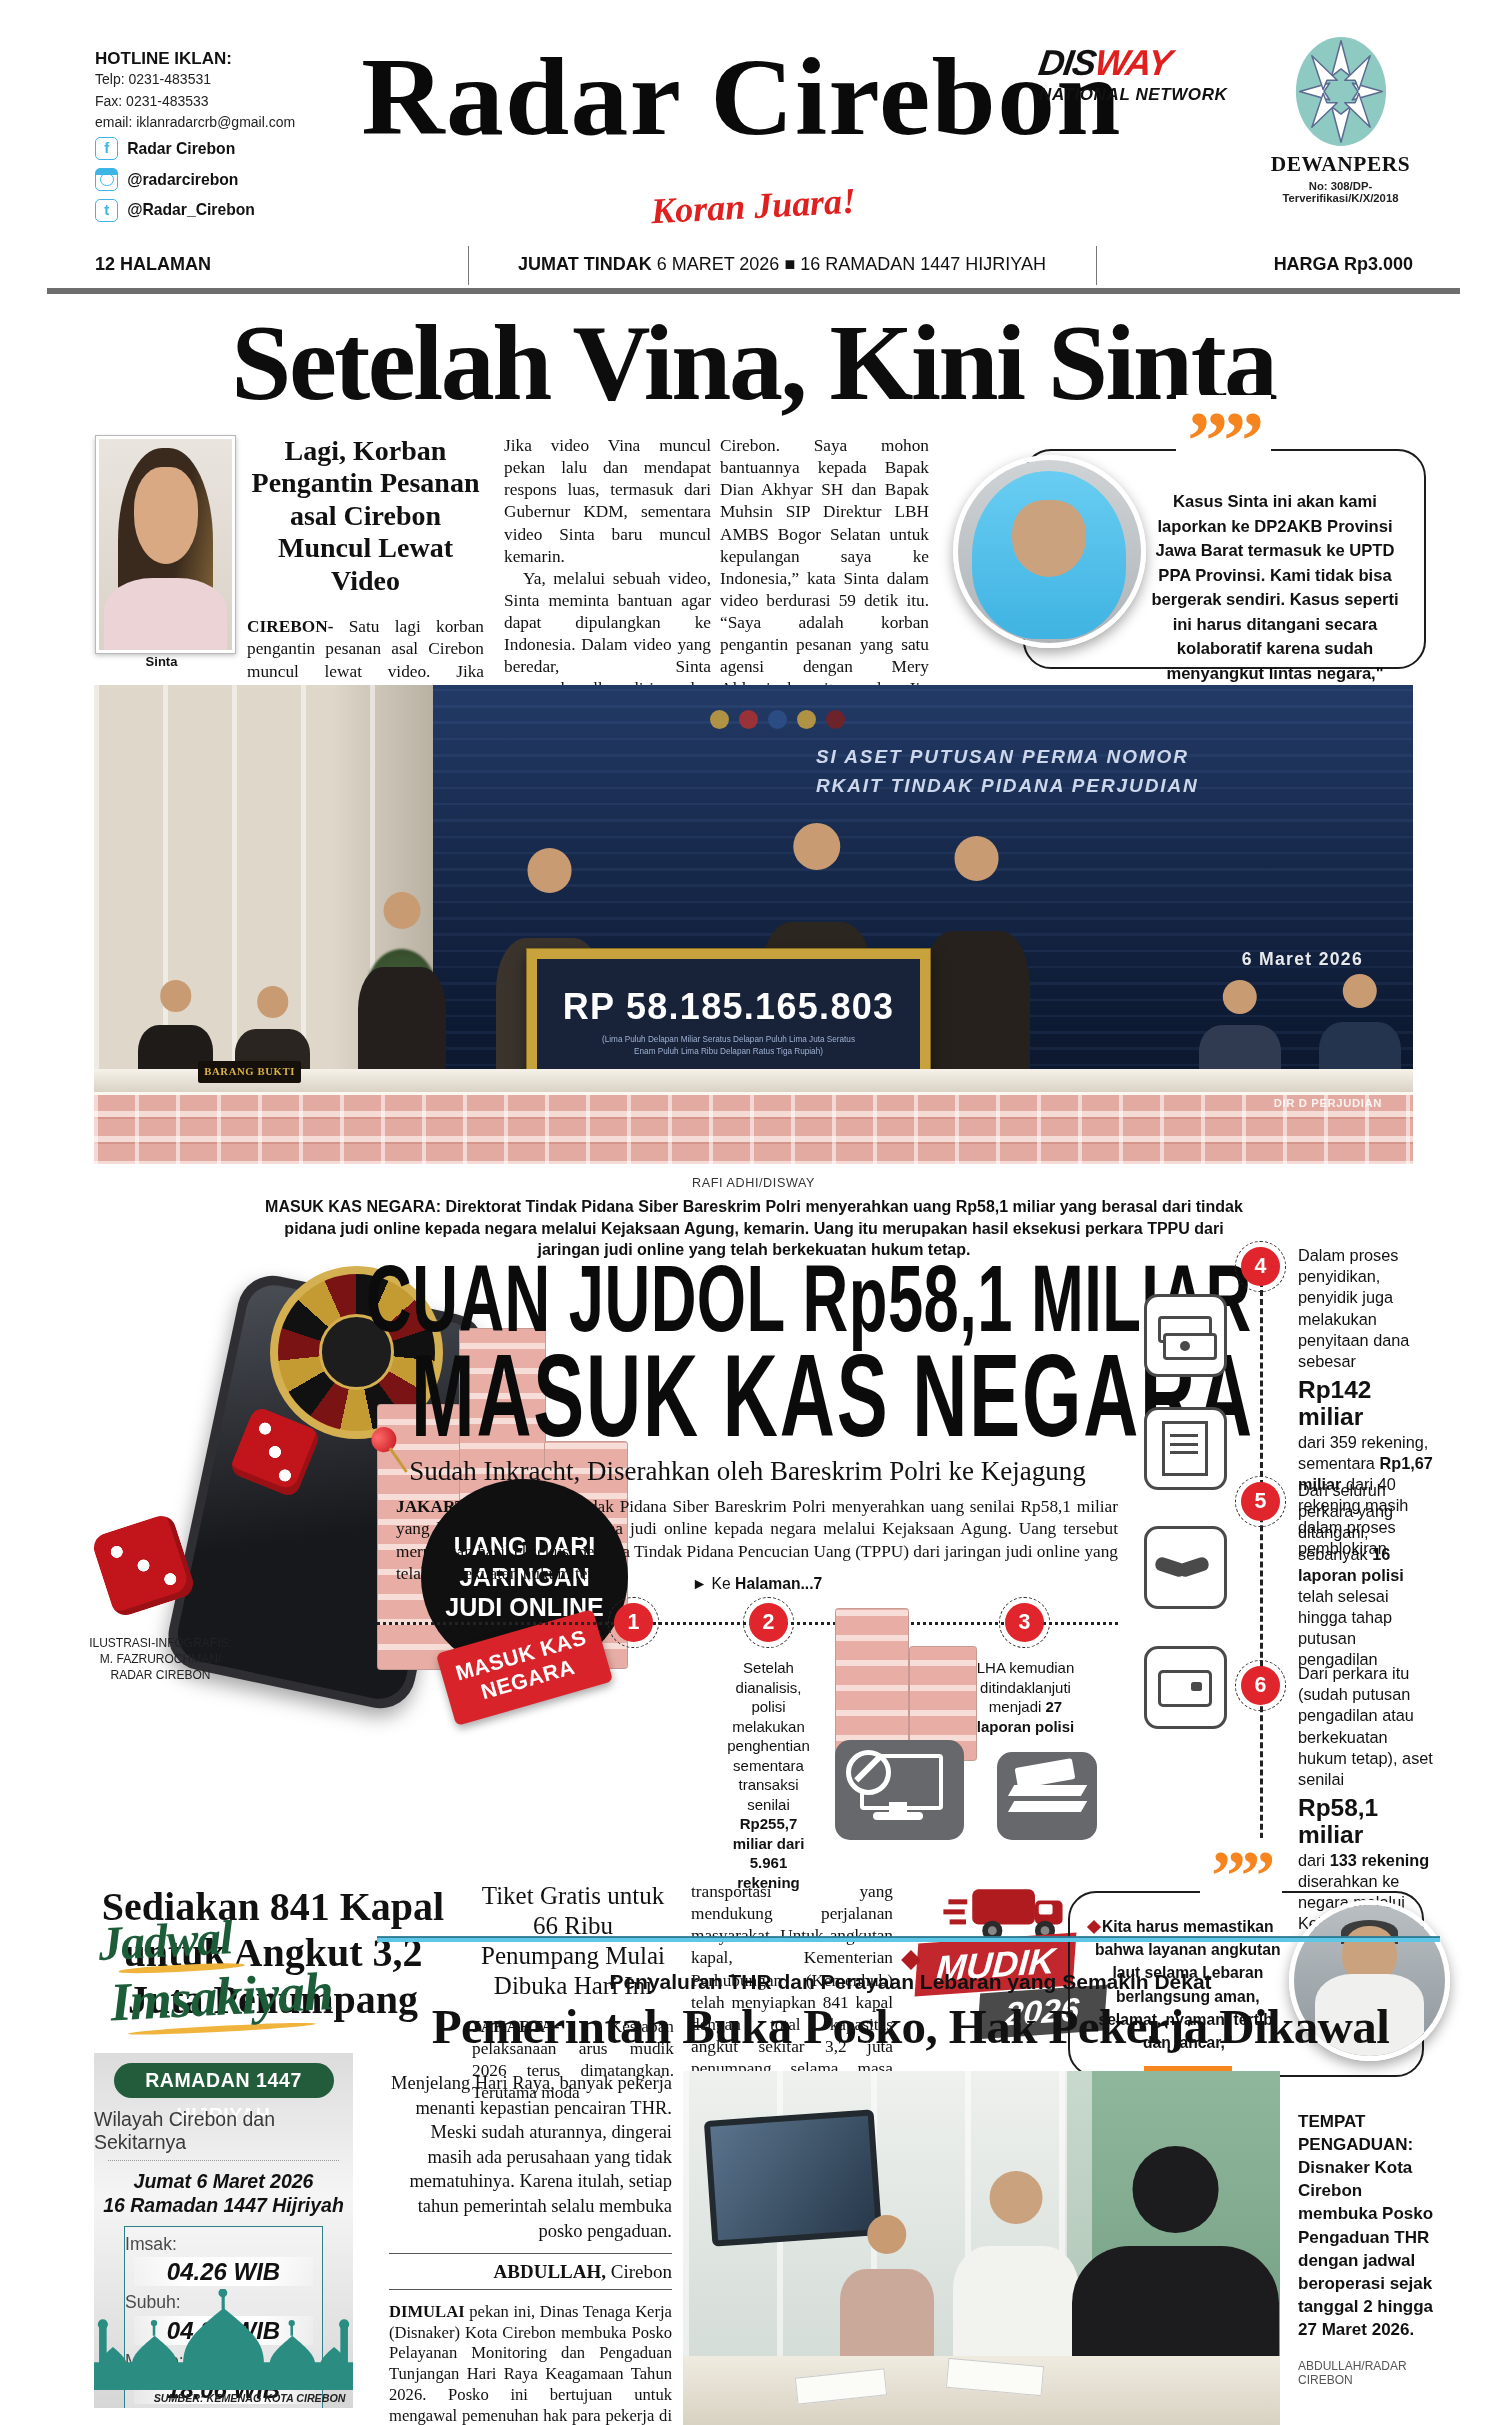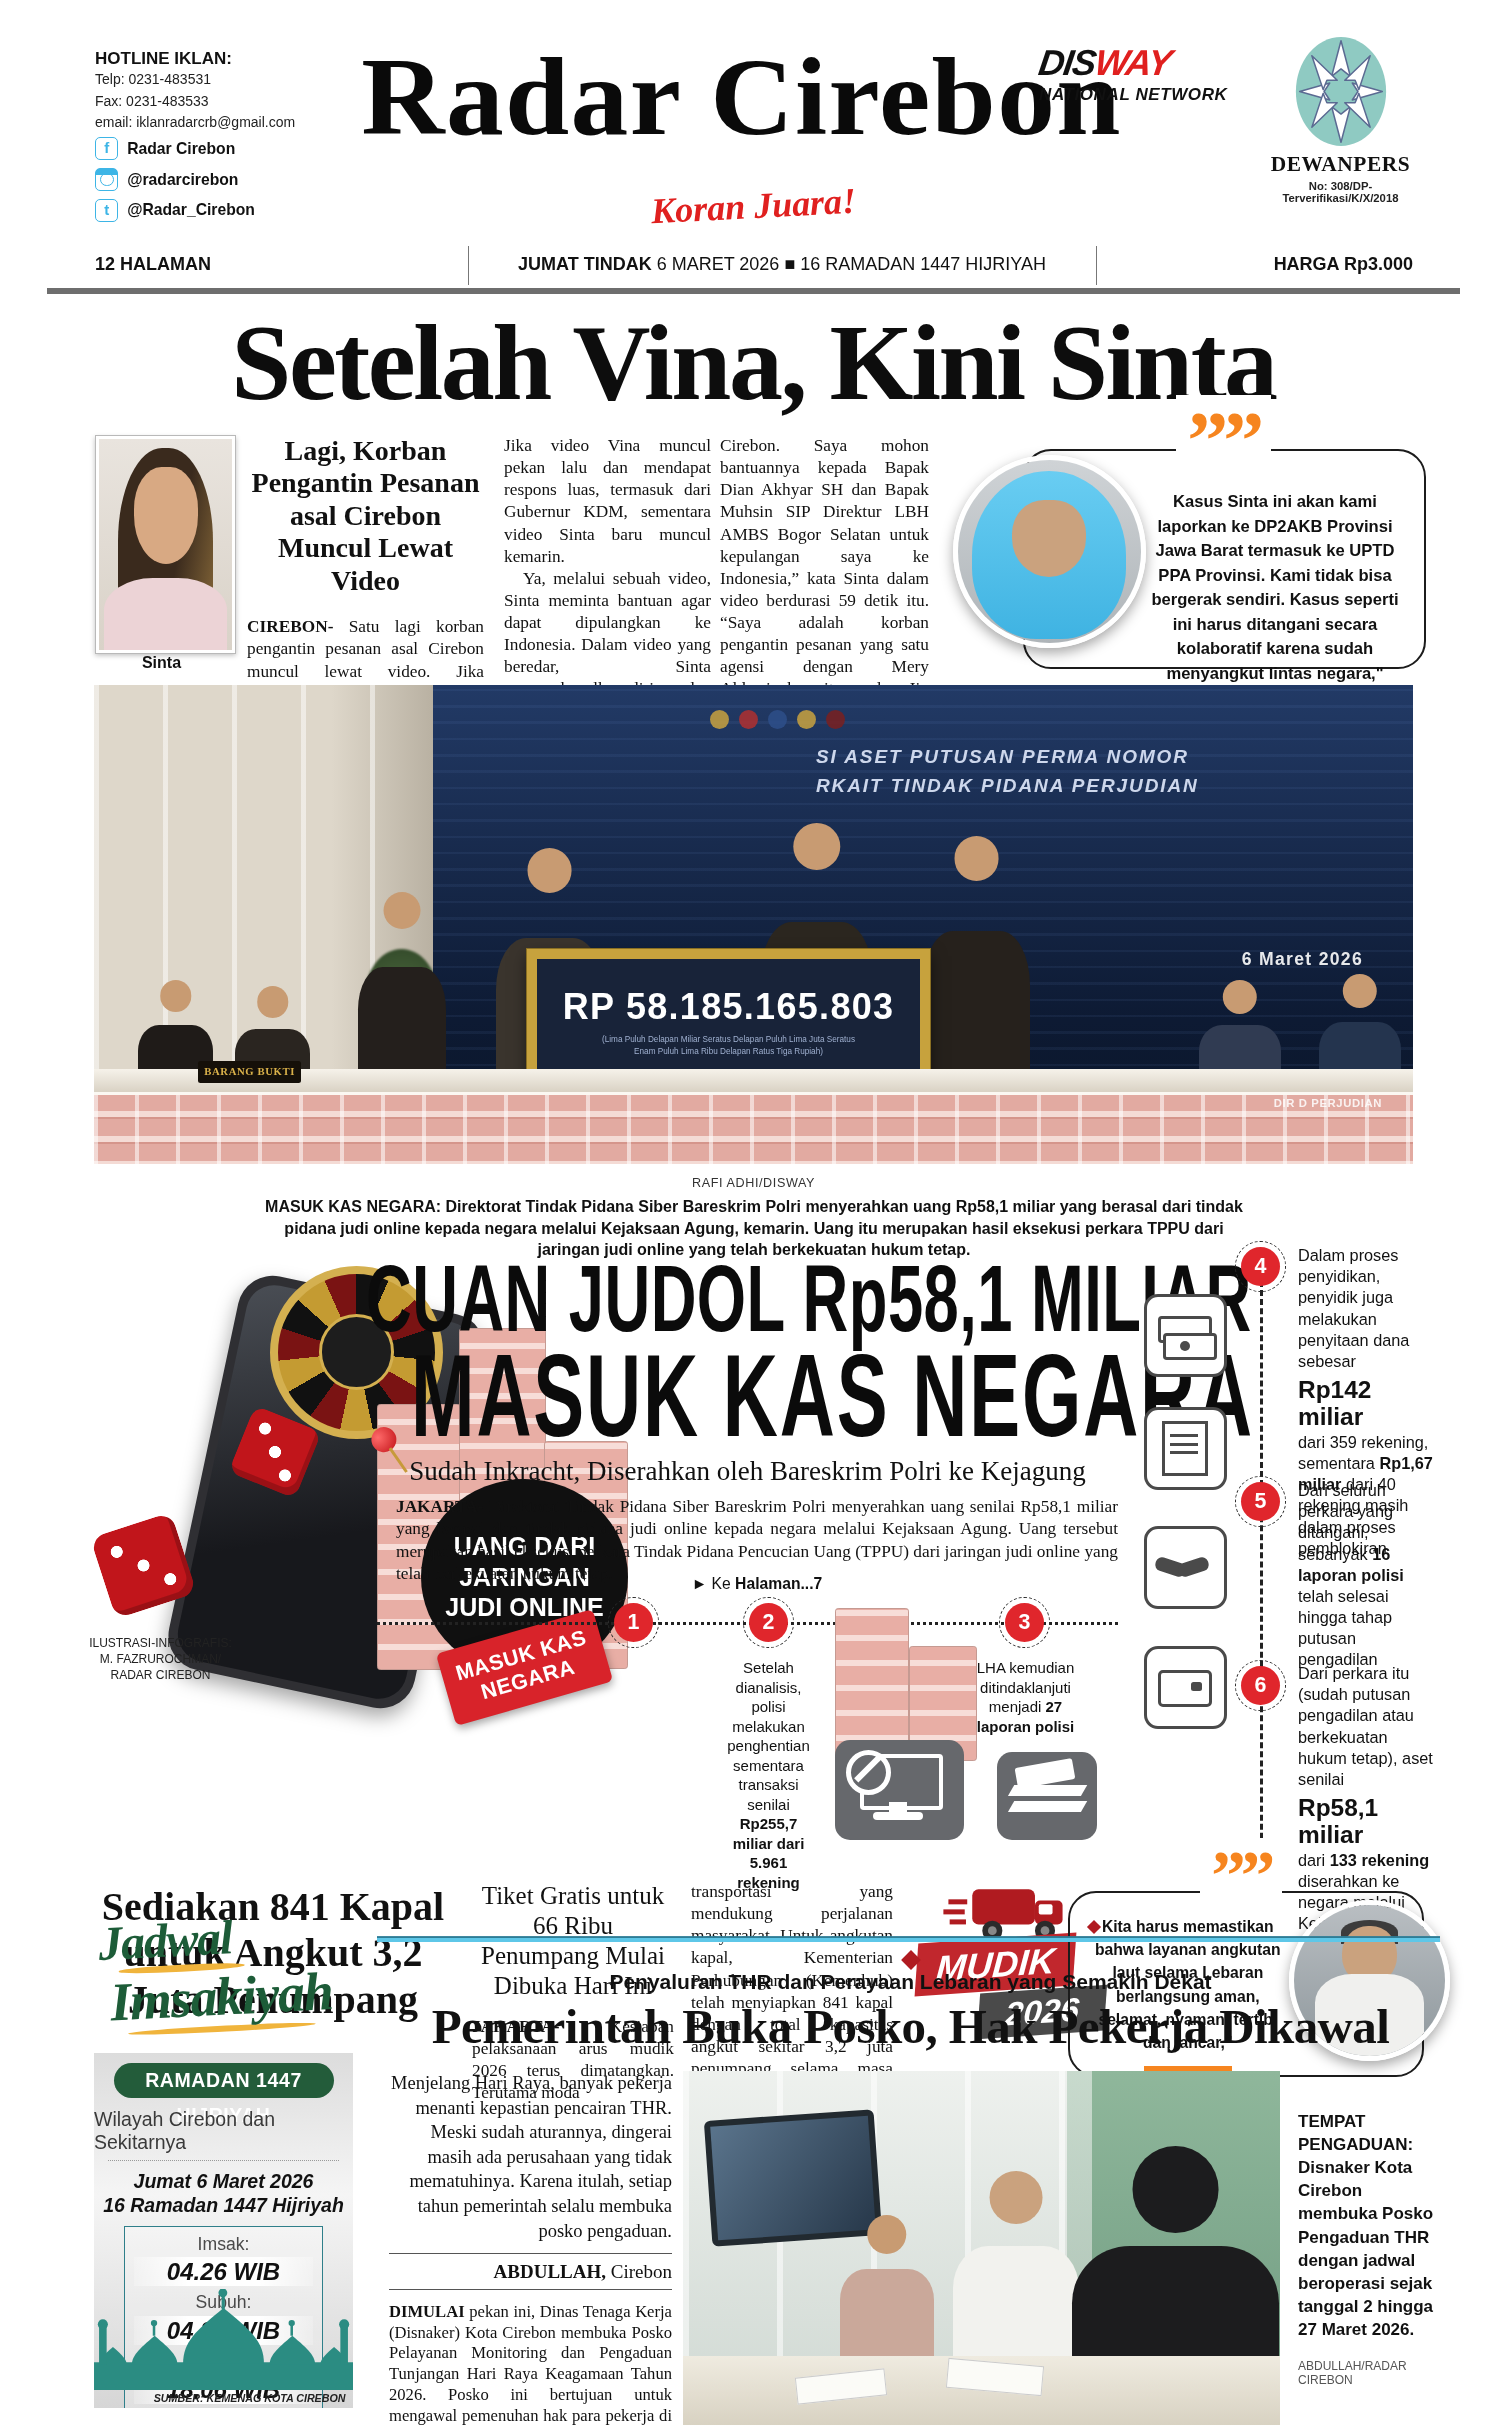--- a/index.html
+++ b/index.html
@@ -133,21 +133,21 @@
 
   
   .im-script{font:900 italic 48px/1 "Liberation Serif",serif;color:#1d5c38;letter-spacing:-1.3px}
   .im-swash{height:6.3px;border-radius:50%;background:#f0b43c}
   .im-panel{background:linear-gradient(#dcdcdc,#f5f5f5 40%,#d6d6d6);overflow:hidden}
   .im-pill{background:#235c3a;border-radius:21.4px;color:#fff;font:900 19.5px/35px "Liberation Sans",sans-serif;text-align:center;letter-spacing:0.6px}
   .im-region{font-size:19.5px;color:#3a3a3a;text-align:left}
   .im-dots{border-top:1.9px dotted #9a9a9a}
   .im-date{font:700 italic 19.5px/1.25 "Liberation Sans",sans-serif;text-align:center}
   .im-box{border:1.9px solid #2f7f8a;background:rgba(255,255,255,.25)}
-  .im-label{font-size:17.6px;color:#4a4a4a;text-align:center;margin-top:6.3px}
+  .im-label{font-size:17.6px;color:#4a4a4a;text-align:left;margin-top:6.3px}
   .im-time{background:linear-gradient(90deg,rgba(255,255,255,.2),#fff 30%,#fff 70%,rgba(255,255,255,.2));
            font:700 italic 24px/29px "Liberation Sans",sans-serif;text-align:center;margin:2.5px 8.8px 0}
   .im-src{font:700 italic 10.7px "Liberation Sans",sans-serif;color:#222}
 
   
   .thr-kicker{font-weight:700;font-size:21px}
   .thr-hl{font:900 49px/1.05 "Liberation Serif",serif;letter-spacing:-0.6px}
   .thr-intro{font-family:"Liberation Serif",serif;font-size:18.5px;line-height:1.33;text-align:right}
   .thr-body{font-family:"Liberation Serif",serif;font-size:16.6px;line-height:1.26;text-align:justify}
   .thr-caption{font-weight:700;font-size:17px;line-height:1.36}
@@ -229,21 +229,21 @@
 
   <div class="abs lead-hl ctr" style="left:69px;top:309px;width:1369px">Setelah Vina, Kini Sinta</div>
 
   <div class="abs photo-frame" style="left:95px;top:435px;width:133px;height:211px">
     <div class="sinta-img">
       <div class="sinta-hair"></div>
         <div class="sinta-face"></div>
         <div class="sinta-body"></div>
     </div>
   </div>
-  <div class="abs ctr" style="left:95px;top:654px;width:133px;font-weight:700;font-size:16px">Sinta</div>
+  <div class="abs ctr" style="left:95px;top:654px;width:133px;font-weight:700;font-size:13px">Sinta</div>
 
   <div class="abs" style="left:247px;top:435px;width:237px">
     <div class="subhead ctr">Lagi, Korban Pengantin Pesanan asal Cirebon Muncul Lewat Video</div>
     <div class="bodytxt just" style="margin-top:19px"><span class="rb">CIREBON-</span><span> Satu lagi korban pengantin pesanan asal Cirebon muncul lewat video. Jika sebelumnya ada Vina dari Desa Gombang, Kecamatan Plumbon, kali ini Sinta dari Desa Japurabakti, Kecamatan Astanajapura. Dua-duanya di China.</span></div>
   </div>
 
   <div class="abs" style="left:504px;top:435px;width:207px">
     <div class="bodytxt just">Jika video Vina muncul pekan lalu dan mendapat respons luas, termasuk dari Gubernur KDM, sementara video Sinta baru muncul kemarin.</div>
     <div class="bodytxt just" style="text-indent:19px"><span class="ri">Ya,</span><span> melalui sebuah video, Sinta meminta bantuan agar dapat dipulangkan ke Indonesia. Dalam video yang beredar, Sinta memperkenalkan dirinya dan memohon pertolongan kepada sejumlah pihak agar bisa kembali ke Tanah Air.</span></div>
     <div class="bodytxt" style="text-indent:19px">“Perkenalkan nama saya Sinta, asal</div>

